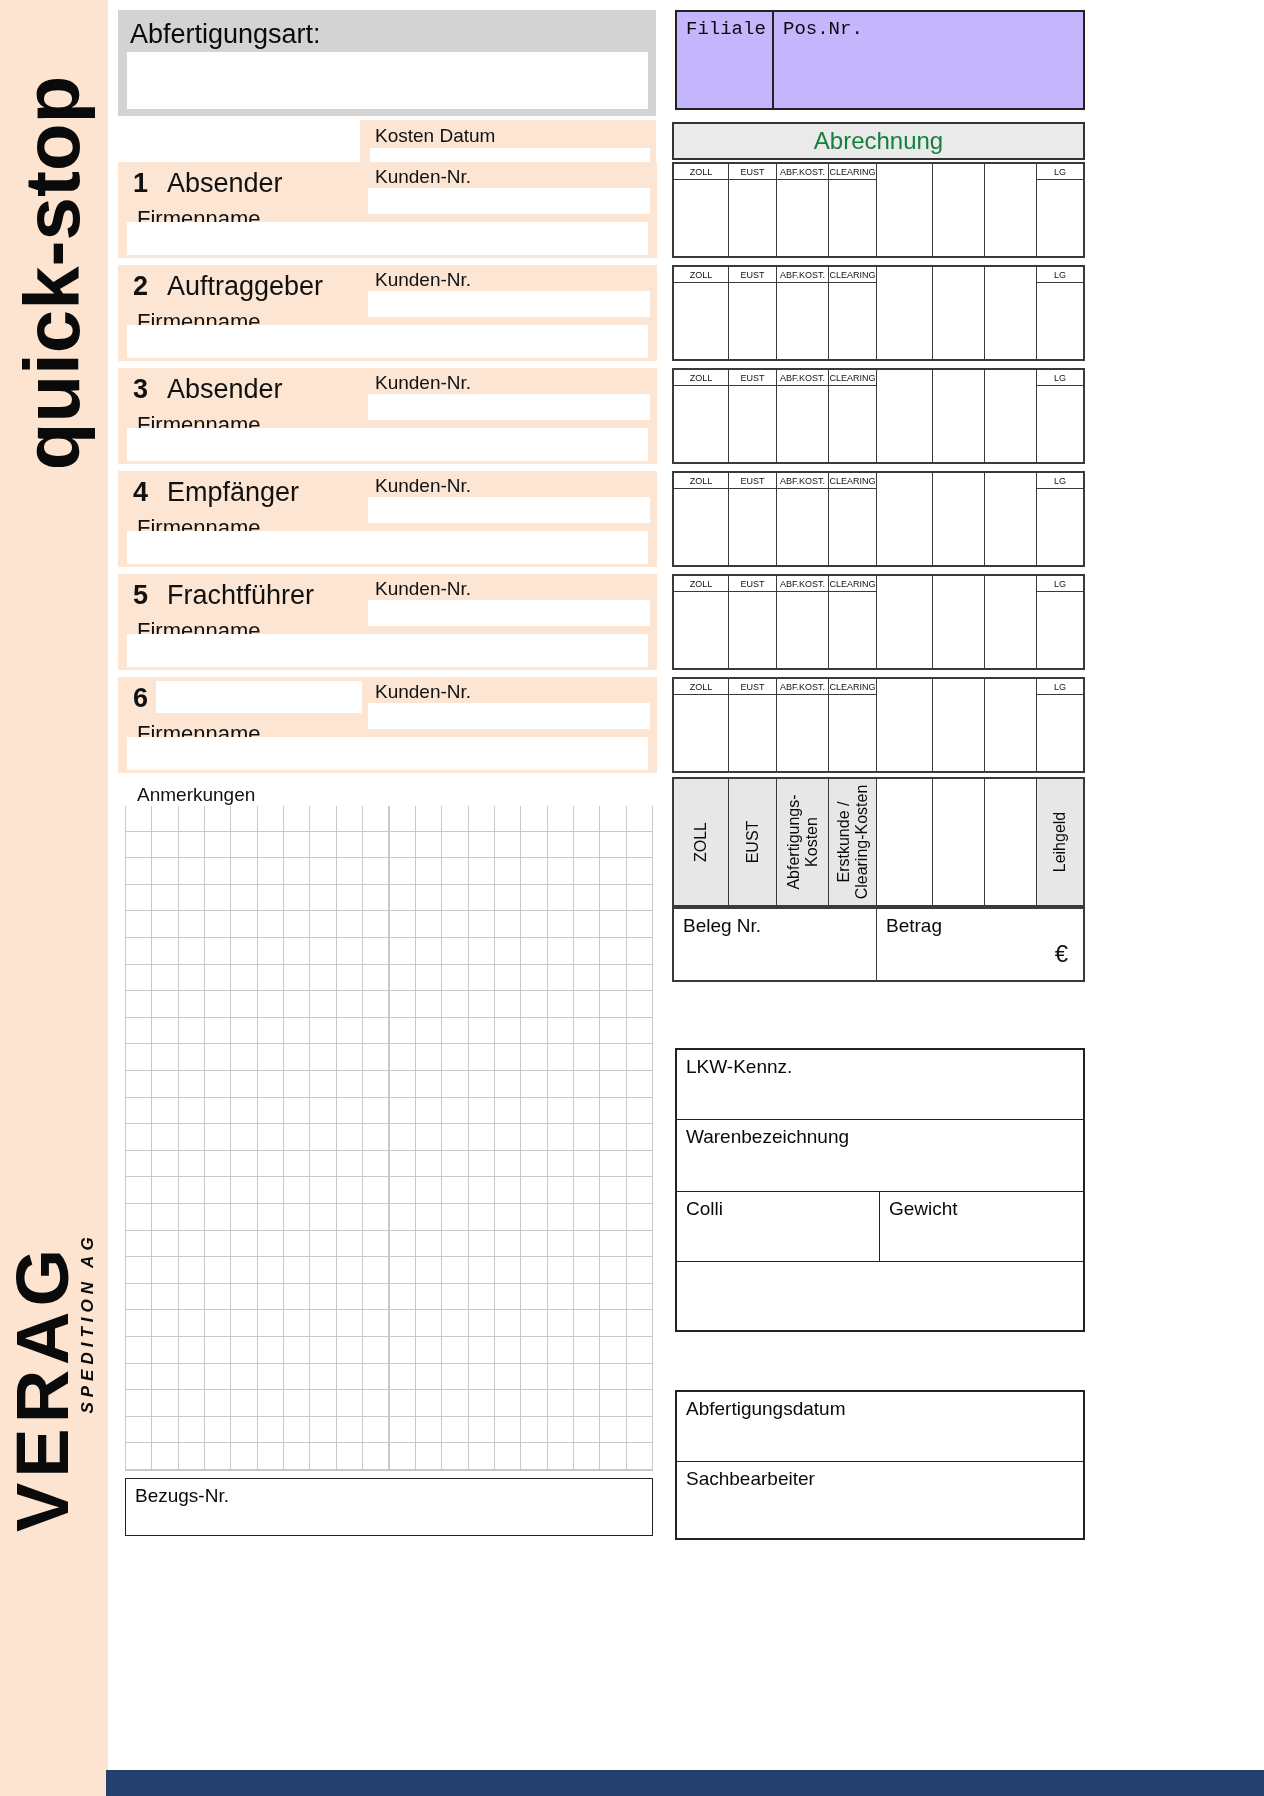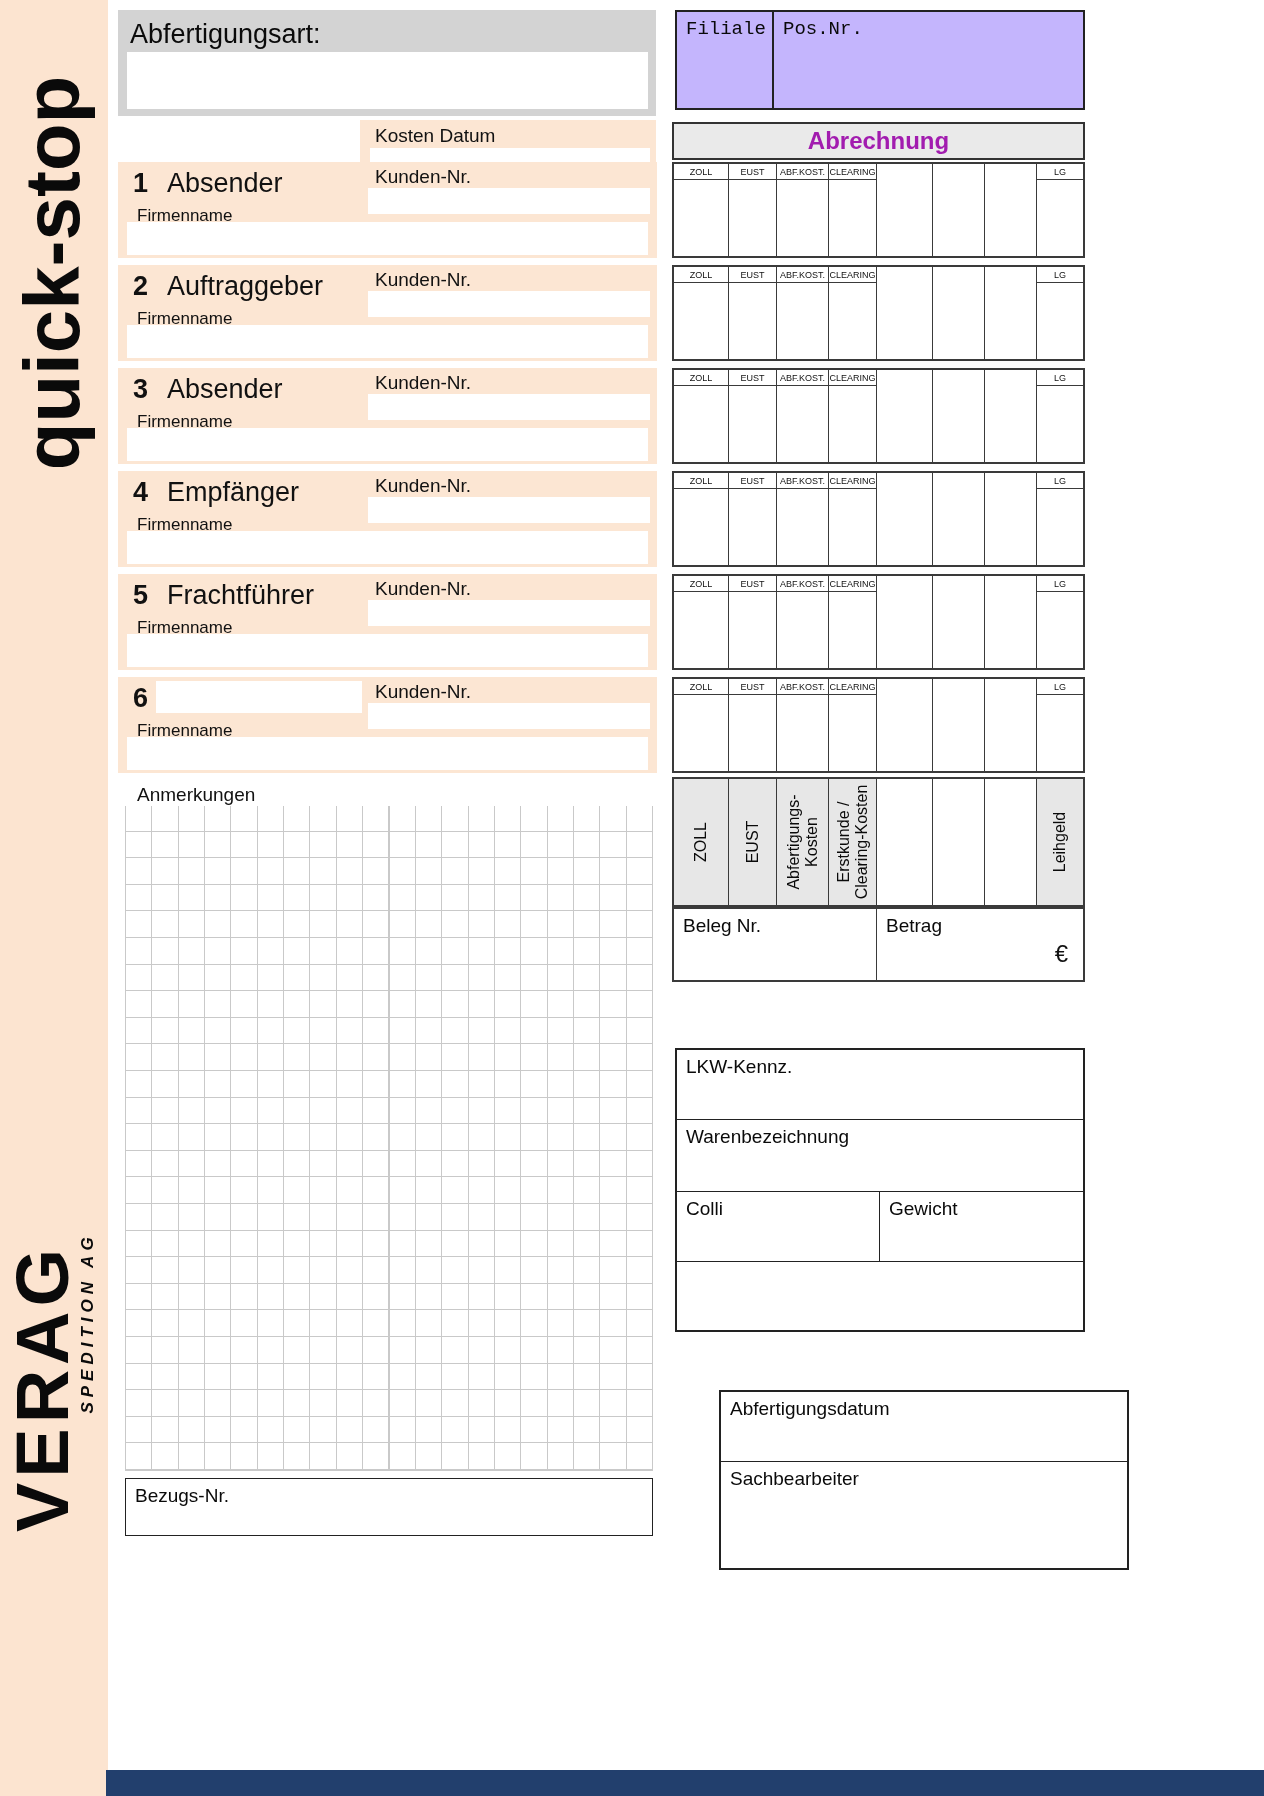--- a/index.html
+++ b/index.html
@@ -43,32 +43,32 @@
 
   
   .aviso { position:absolute; left:360px; top:120px; width:296px; height:44px; background:#fce6d3; }
   .aviso-label { position:absolute; left:15px; top:5px; font-size:19px; }
   .aviso-input { position:absolute; left:10px; top:28px; width:280px; height:14px; background:#ffffff; }
 
   
   .abr-header {
     position:absolute; left:672px; top:122px; width:413px; height:38px;
     background:#eaeaea; border:2px solid #333;
-    display:flex; align-items:center; justify-content:center; font-size:24px; color:#a21caf;font-weight:bold;
+    display:flex; align-items:center; justify-content:center; font-size:24px; color:#15803d;
   }
 
   
   .section { position:absolute; left:118px; width:539px; height:96px; background:#fce6d3; }
   .s1{top:162px}.s2{top:265px}.s3{top:368px}.s4{top:471px}.s5{top:574px}.s6{top:677px}
   .sec-num  { position:absolute; left:15px; top:6px;  font-size:27px; font-weight:bold; }
   .sec-name { position:absolute; left:49px; top:6px;  font-size:27px; }
   .sec-name-input { position:absolute; left:38px; top:4px; width:206px; height:32px; background:#ffffff; }
   .kunden-label { position:absolute; left:257px; top:4px; font-size:19px; }
   .kunden-input { position:absolute; left:250px; top:26px; width:282px; height:26px; background:#ffffff; }
-  .firma-label { position:absolute; left:19px; top:44px; font-size:17px; }
+  .firma-label { position:absolute; left:19px; top:44px; font-size:22px; }
   .firma-input { position:absolute; left:9px; top:60px; width:521px; height:33px; background:#ffffff; }
 
   
   .abr-group { position:absolute; left:672px; width:413px; height:96px; border:2px solid #3a3a3a; background:#fff; display:flex; }
   .g1{top:162px}.g2{top:265px}.g3{top:368px}.g4{top:471px}.g5{top:574px}.g6{top:677px}
   .abr-col { border-right:1px solid #3a3a3a; height:100%; }
   .abr-col:last-child { border-right:none; }
   .c1{width:55px}.c2{width:48px}.c3{width:52px}.c4{width:48px}.c5{width:56px}.c6{width:52px}.c7{width:52px}.c8{flex:1}
   .abr-col-h { height:16px; line-height:16px; font-size:9px; text-align:center; border-bottom:1px solid #3a3a3a; white-space:nowrap; overflow:hidden; }
 
@@ -106,21 +106,21 @@
   
   .lkw-box { position:absolute; left:675px; top:1048px; width:410px; height:284px; border:2px solid #222; background:#fff; }
   .lkw-row { height:70px; border-bottom:1.5px solid #222; position:relative; }
   .lkw-row.taller { height:72px; }
   .lkw-row.last { border-bottom:none; height:70px; }
   .lkw-row.split { display:flex; padding:0; }
   .half { width:203px; border-right:1.5px solid #222; height:100%; }
   .half.r { flex:1; border-right:none; }
 
   
-  .proc-box { position:absolute; left:675px; top:1390px; width:410px; height:180px; border:2px solid #222; background:#fff;margin-left:44px; }
+  .proc-box { position:absolute; left:675px; top:1390px; width:410px; height:150px; border:2px solid #222; background:#fff; }
   .proc-row { height:70px; border-bottom:1.5px solid #222; }
   .proc-row.last { border-bottom:none; height:auto; }
 </style>
 </head>
 <body>
 
 <div class="page">
 
   <div class="sidebar">
     <div class="quickstop">quick-stop</div>

